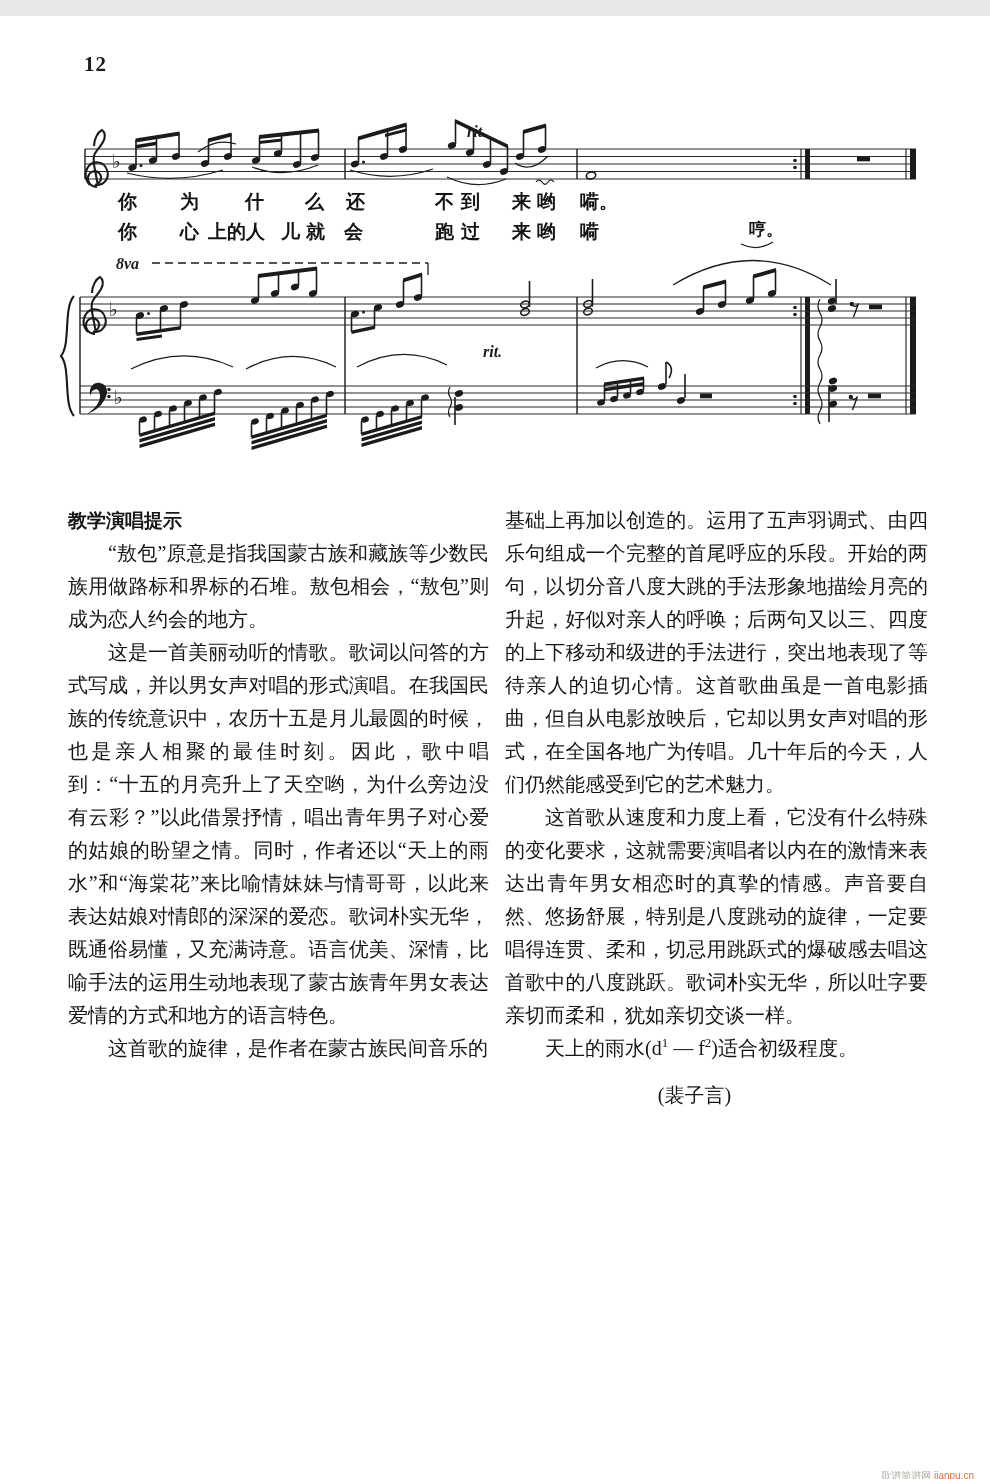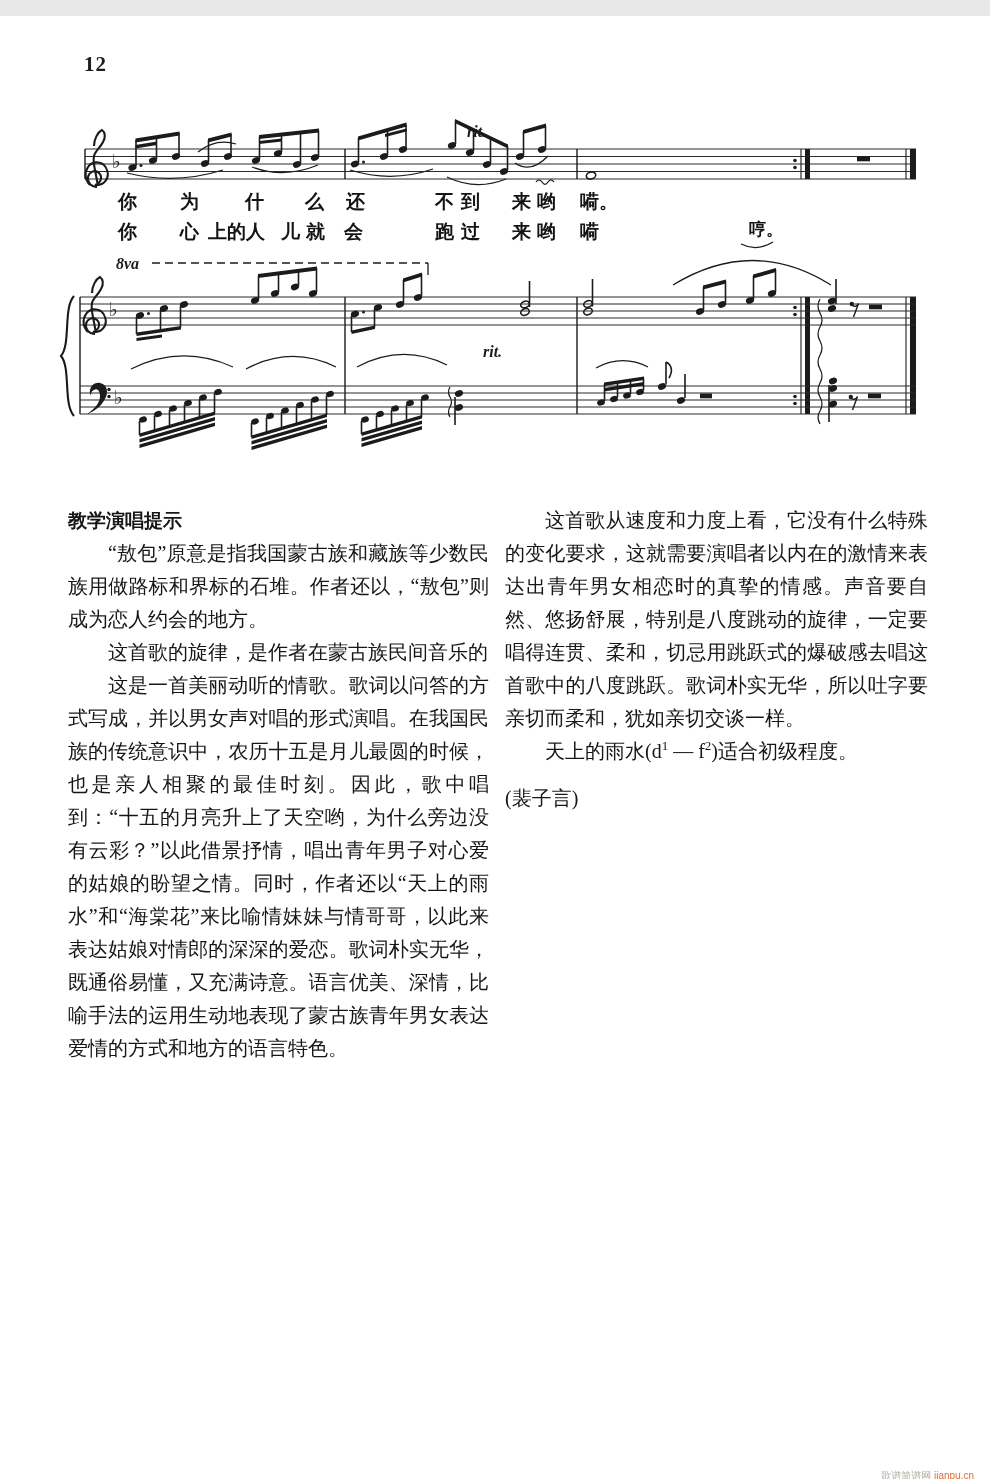--- a/index.html
+++ b/index.html
@@ -34,21 +34,21 @@
     position:absolute; top:488px; width:421px;
     font-size:20px; line-height:33px; text-align:justify; color:#161616;
   }
   .col-left  { left:68px; }
   .col-right { left:505px; width:423px; }
   .article-col p { text-indent:2em; }
   .article-col p.no-indent { text-indent:0; }
   .heading { font-weight:bold; font-size:19px; text-indent:0 !important;
              font-family:"Liberation Sans","DejaVu Sans",sans-serif; }
   sup { font-size:13px; line-height:0; }
-  .byline { text-align:left; text-indent:0 !important; padding-right:44px; margin-top:14px; }
+  .byline { text-align:center; text-indent:0 !important; padding-right:44px; margin-top:14px; }
   .watermark {
     position:absolute; right:16px; bottom:12px; font-size:10px;
     font-family:Liberation Sans, sans-serif;
   }
 </style>
 </head>
 <body>
 
 <div class="page">
 
@@ -366,26 +366,27 @@
       <ellipse class="nh" cx="833" cy="372.5" rx="4.2" ry="3.1" transform="rotate(-20 833 372.5)"></ellipse>
       <ellipse class="nh" cx="833" cy="388" rx="4.2" ry="3.1" transform="rotate(-20 833 388)"></ellipse>
       <path class="st" d="M829,369 V406"></path>
       <use href="#erest" x="849" y="379"></use>
       <rect class="blk" x="868" y="377.5" width="13" height="4.8"></rect>
     </g>
   </svg>
 
   <div class="article-col col-left">
     <p class="heading">教学演唱提示</p>
-    <p>“敖包”原意是指我国蒙古族和藏族等少数民族用做路标和界标的石堆。作者还以，“敖包”则成为恋人约会的地方。</p>
+    <p>“敖包”原意是指我国蒙古族和藏族等少数民族用做路标和界标的石堆。敖包相会，“敖包”则成为恋人约会的地方。</p>
+    <p>这是一首美丽动听的情歌。歌词以问答的方式写成，并以男女声对唱的形式演唱。在我国民族的传统意识中，农历十五是月儿最圆的时候，也是亲人相聚的最佳时刻。因此，歌中唱到：“十五的月亮升上了天空哟，为什么旁边没有云彩？”以此借景抒情，唱出青年男子对心爱的姑娘的盼望之情。同时，作者还以“天上的雨水”和“海棠花”来比喻情妹妹与情哥哥，以此来表达姑娘对情郎的深深的爱恋。歌词朴实无华，既通俗易懂，又充满诗意。语言优美、深情，比喻手法的运用生动地表现了蒙古族青年男女表达爱情的方式和地方的语言特色。</p>
     <p>这首歌的旋律，是作者在蒙古族民间音乐的</p>
-    <p>这是一首美丽动听的情歌。歌词以问答的方式写成，并以男女声对唱的形式演唱。在我国民族的传统意识中，农历十五是月儿最圆的时候，也是亲人相聚的最佳时刻。因此，歌中唱到：“十五的月亮升上了天空哟，为什么旁边没有云彩？”以此借景抒情，唱出青年男子对心爱的姑娘的盼望之情。同时，作者还以“天上的雨水”和“海棠花”来比喻情妹妹与情哥哥，以此来表达姑娘对情郎的深深的爱恋。歌词朴实无华，既通俗易懂，又充满诗意。语言优美、深情，比喻手法的运用生动地表现了蒙古族青年男女表达爱情的方式和地方的语言特色。</p>
   </div>
 
   <div class="article-col col-right">
+    <p class="no-indent">基础上再加以创造的。运用了五声羽调式、由四乐句组成一个完整的首尾呼应的乐段。开始的两句，以切分音八度大跳的手法形象地描绘月亮的升起，好似对亲人的呼唤；后两句又以三、四度的上下移动和级进的手法进行，突出地表现了等待亲人的迫切心情。这首歌曲虽是一首电影插曲，但自从电影放映后，它却以男女声对唱的形式，在全国各地广为传唱。几十年后的今天，人们仍然能感受到它的艺术魅力。</p>
     <p>这首歌从速度和力度上看，它没有什么特殊的变化要求，这就需要演唱者以内在的激情来表达出青年男女相恋时的真挚的情感。声音要自然、悠扬舒展，特别是八度跳动的旋律，一定要唱得连贯、柔和，切忌用跳跃式的爆破感去唱这首歌中的八度跳跃。歌词朴实无华，所以吐字要亲切而柔和，犹如亲切交谈一样。</p>
     <p><span>天上的雨水(d</span><sup>1</sup><span> — f</span><sup>2</sup><span>)适合初级程度。</span></p>
     <p class="byline">(裴子言)</p>
   </div>
 
   <div class="watermark">
     <span style="color:#b3ada5;">歌谱简谱网 </span><span style="color:#e06f3a;">jianpu.cn</span>
   </div>
 
 </div>

